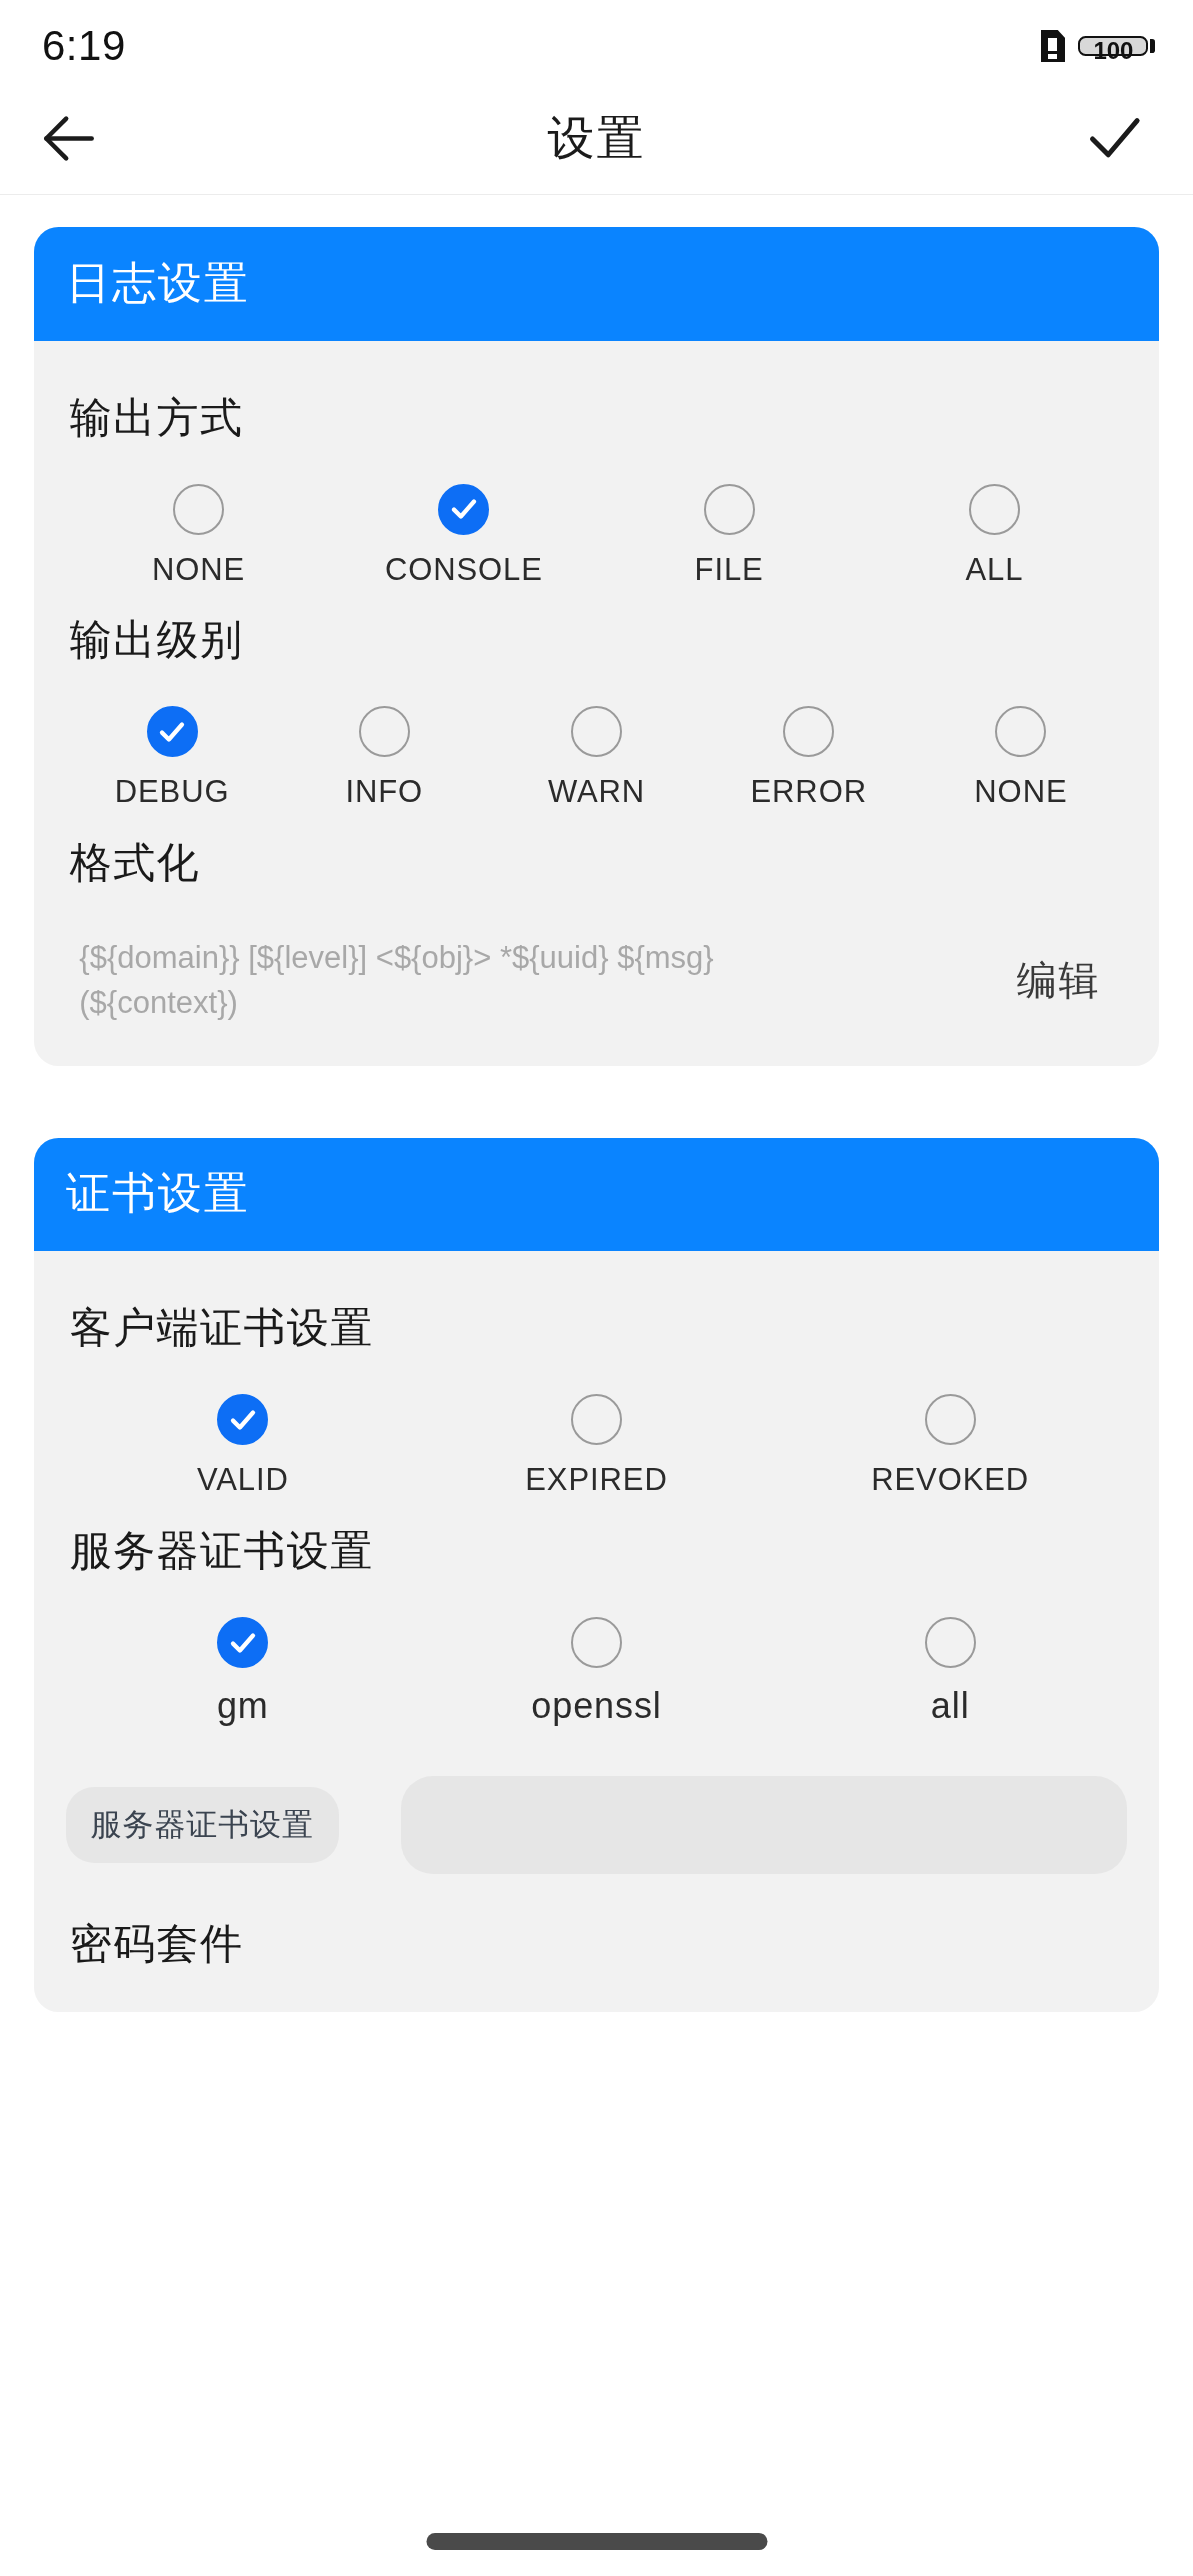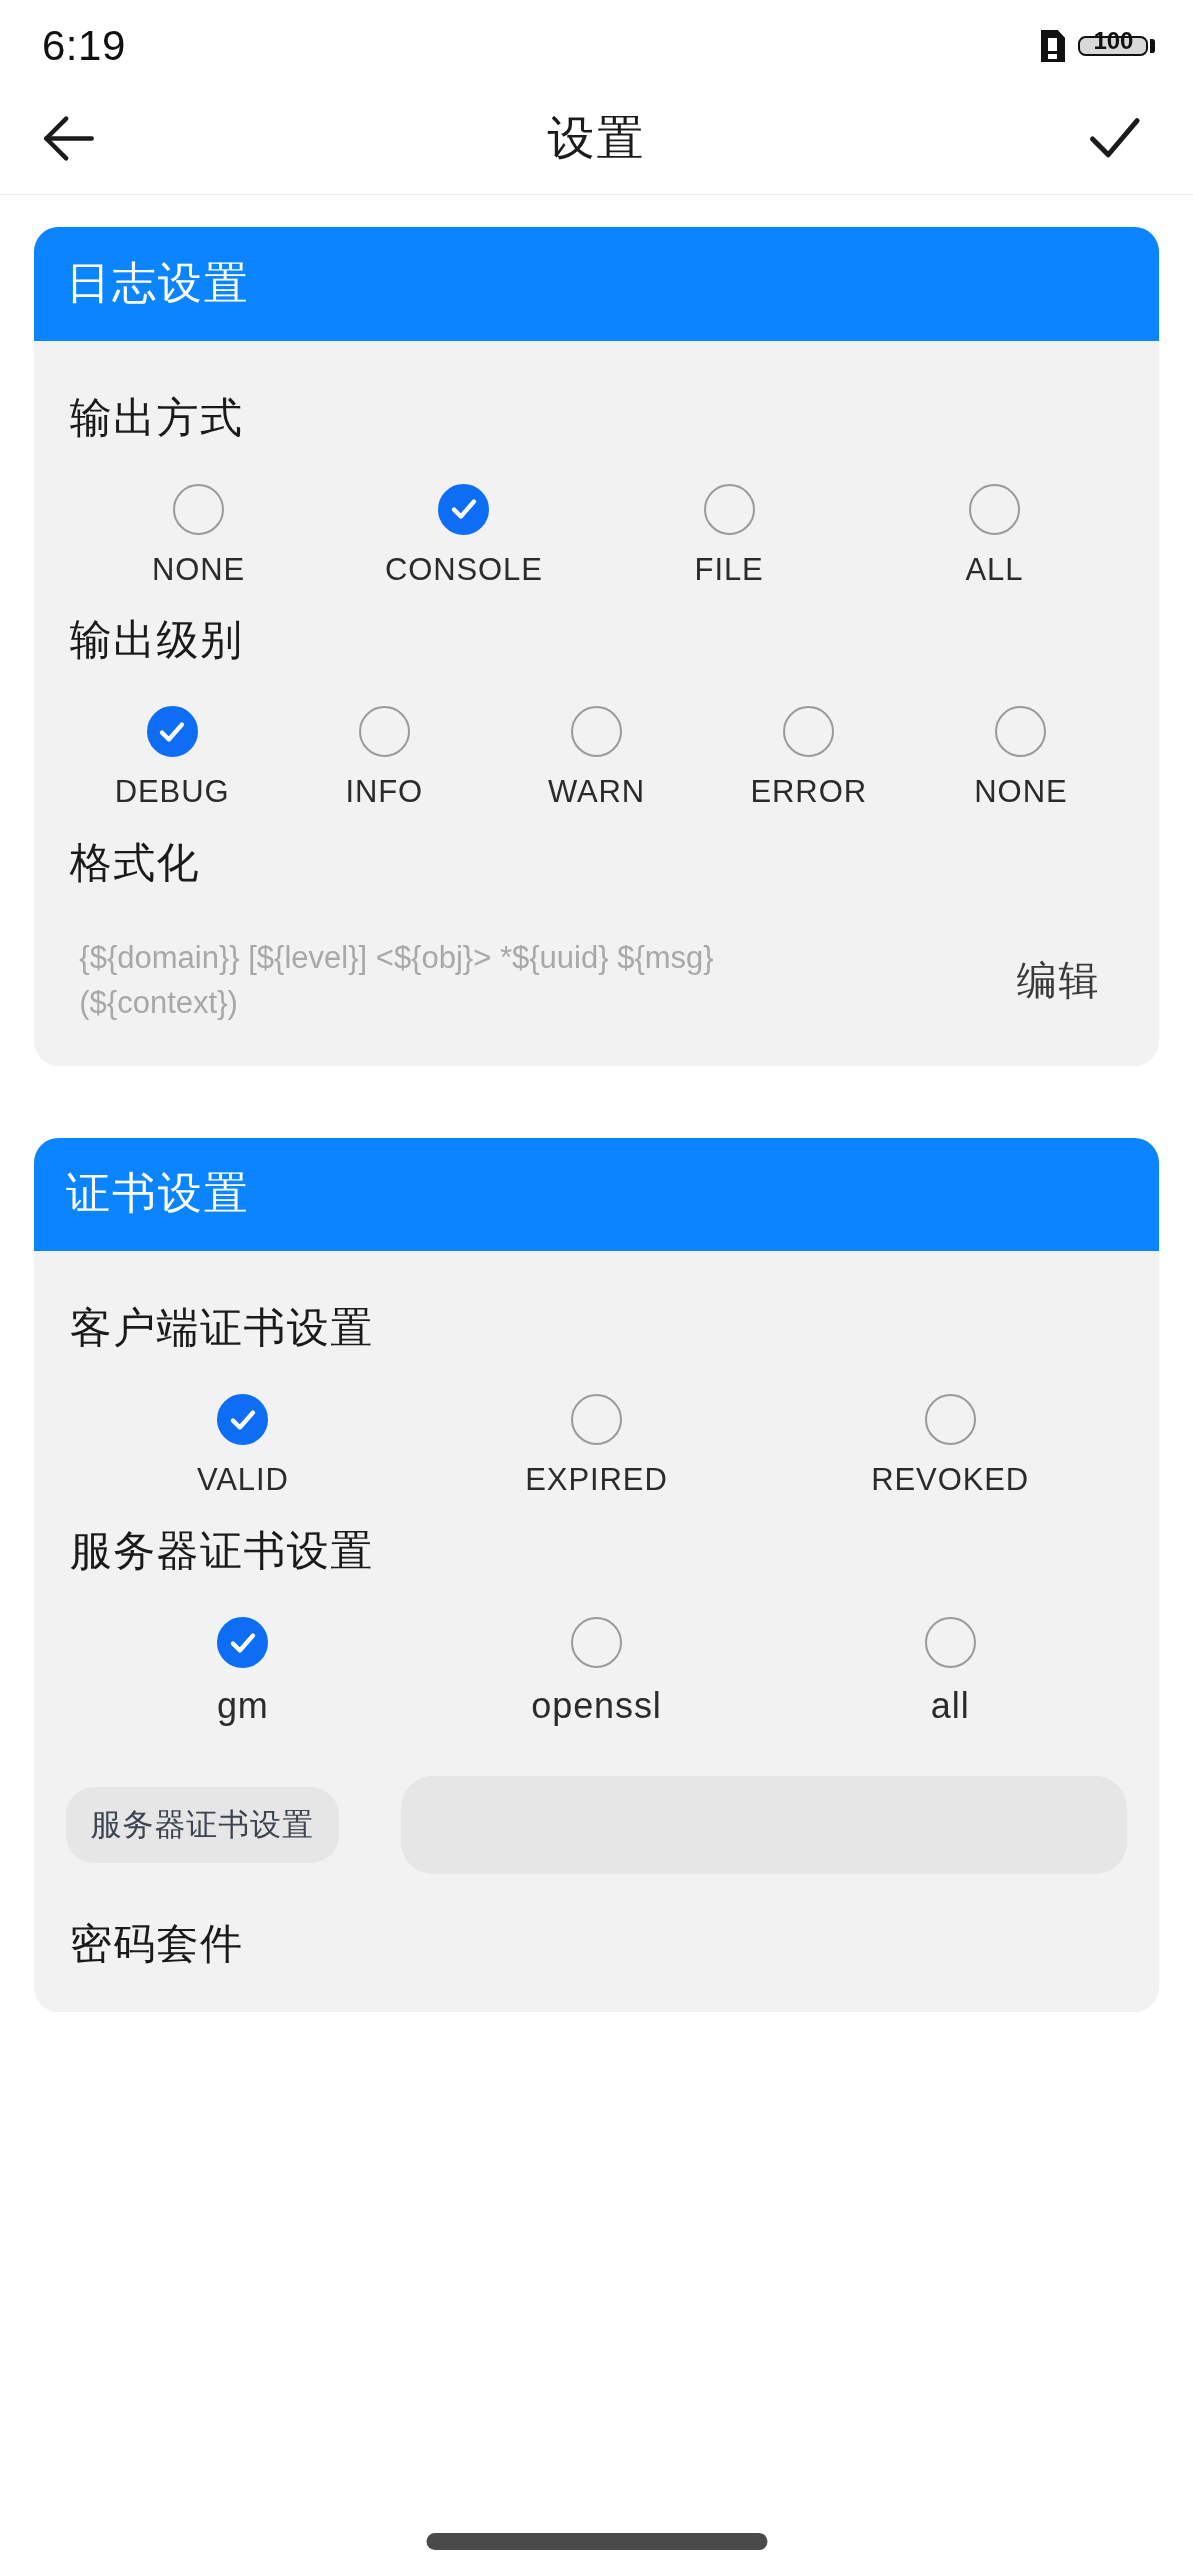--- a/index.html
+++ b/index.html
@@ -31,21 +31,21 @@
   .icon-sim::before{
     content:""; position:absolute; left:7.6px; top:24px;
     width:8.5px; height:4.7px; background:#fff;
   }
   .battery{
     display:flex; align-items:center;
   }
   .battery-body{
     border:2.8px solid #111; border-radius:7.6px;
     padding:0.9px 6.6px; background:#d8d8d8;
-    display:flex; align-items:flex-end; justify-content:center;
+    display:flex; align-items:flex-start; justify-content:center;
     height:20px; min-width:70px;
   }
   .battery-pct{ font-size:24px; color:#111; font-weight:bold; line-height:1; }
   .battery-cap{ width:4.7px; height:13.3px; background:#111; border-radius:0 2.8px 2.8px 0; margin-left:1.9px; }
 
   
   .appbar{
     height:112px; width:100%;
     display:flex; align-items:center;
     background:#FFFFFF;

